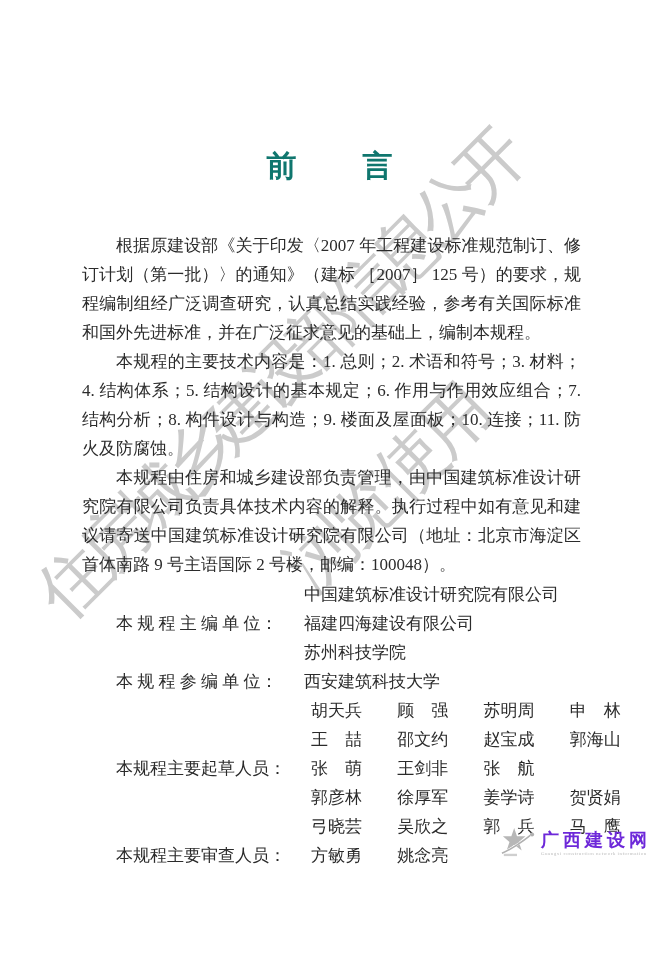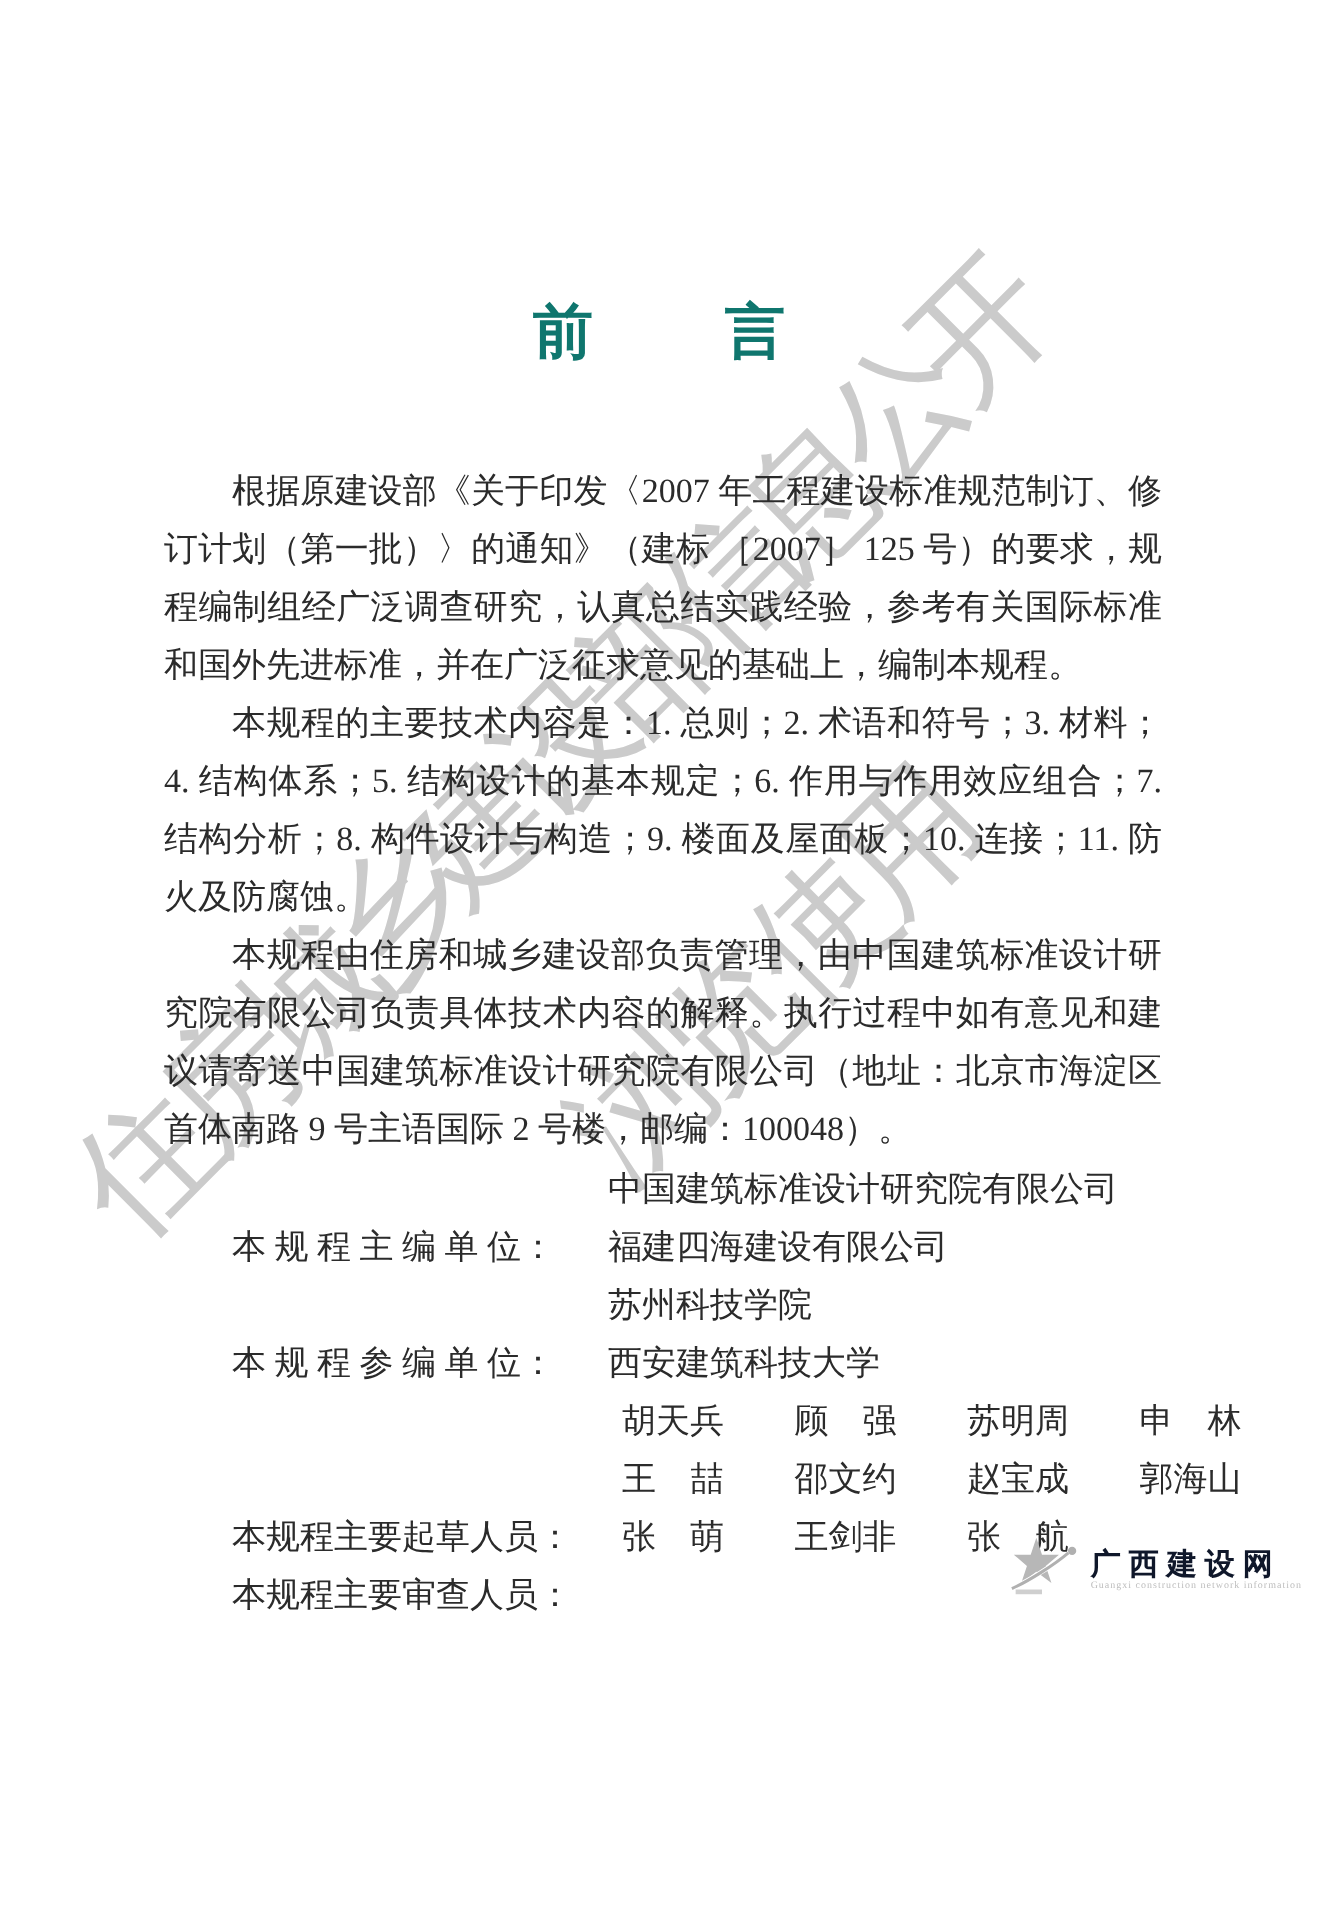--- a/index.html
+++ b/index.html
@@ -62,23 +62,23 @@
     position:absolute;
     right:10px;bottom:8px;
     display:flex;
     align-items:center;
     gap:5px;
     color:#b0b0b0;
     z-index:1;
   }
   .logo-text{display:flex;flex-direction:column;line-height:1.1;}
   .logo-title{
-    font-size:15px;
+    font-size:18px;
     letter-spacing:4px;
-    color:#0f172a;
+    color:#6d28d9;
     font-weight:bold;
   }
   .logo-tagline{
     font-size:5px;
     letter-spacing:0.5px;
     color:#bdbdbd;
   }
 </style>
 </head>
 <body>
@@ -133,20 +133,38 @@
             <span class="name-row">
               <span class="name">张　萌</span>
               <span class="name">王剑非</span>
               <span class="name">张　航</span>
             </span>
           </span>
         </div>
 
         <div class="credit-block">
           <span class="credit-label">本规程主要审查人员：</span>
+          <span class="credit-lines">
+            <span class="name-row">
+              <span class="name">郭彦林</span>
+              <span class="name">徐厚军</span>
+              <span class="name">姜学诗</span>
+              <span class="name">贺贤娟</span>
+            </span>
+            <span class="name-row">
+              <span class="name">弓晓芸</span>
+              <span class="name">吴欣之</span>
+              <span class="name">郭　兵</span>
+              <span class="name">马　鹰</span>
+            </span>
+            <span class="name-row">
+              <span class="name">方敏勇</span>
+              <span class="name">姚念亮</span>
+            </span>
+          </span>
         </div>
 
       </div>
     </div>
 
     <div class="site-logo">
       <span>
         <svg width="38" height="32" viewBox="0 0 40 34" fill="none">
           <path d="M17 2 L20 11 L29 11 L22 17 L25 26 L17 20 L9 26 L12 17 L5 11 L14 11 Z" fill="#b7b7b7"></path>
           <path d="M3 28 C12 24 26 15 34 9 L35 11 C28 17 13 26 4 30 Z" fill="#ffffff"></path>

